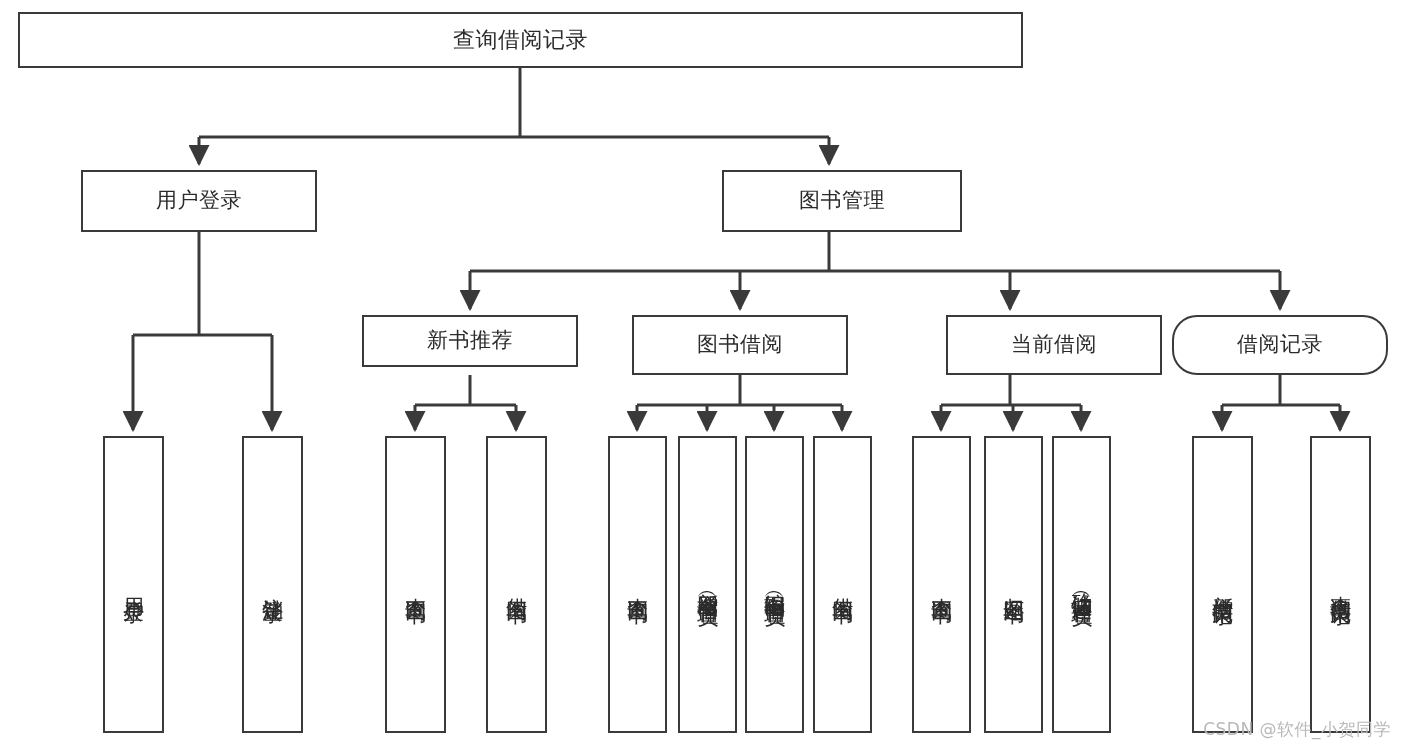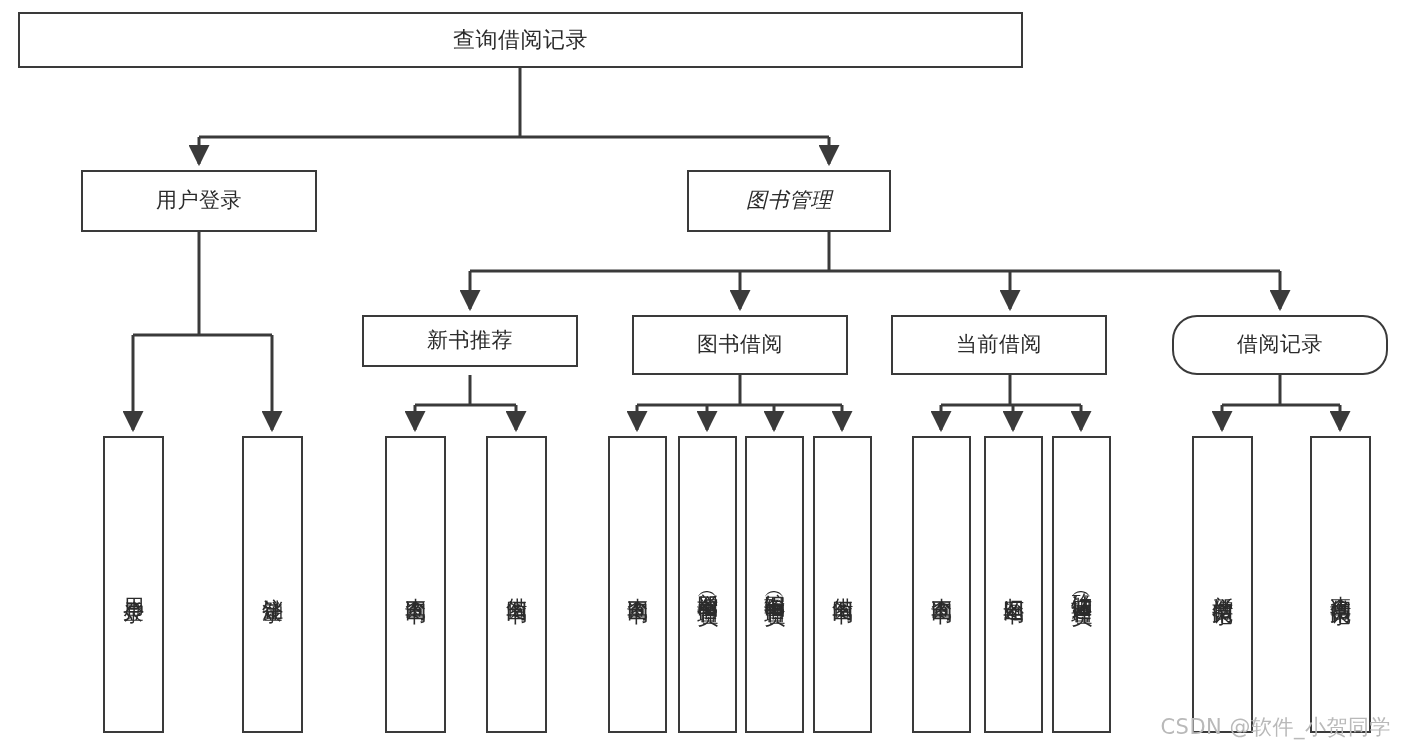--- a/index.html
+++ b/index.html
@@ -48,21 +48,21 @@
     letter-spacing: 2px;
     white-space: nowrap;
   }
   .root-box .node-label-h {
     font-size: 22px;
   }
   .watermark {
     position: absolute;
     right: 14px;
     bottom: 6px;
-    font-size: 21px;
+    font-size: 17px;
     color: #b9b9b9;
     letter-spacing: 0.5px;
     white-space: nowrap;
     pointer-events: none;
   }
 </style>
 </head>
 <body>
 
 <div id="canvas">
@@ -117,31 +117,31 @@
     </g>
   </svg>
 
   <div class="node-box root-box" style="left: 18px; top: 12px; width: 1005px; height: 56px;">
     <span class="node-label-h">查询借阅记录</span>
   </div>
 
   <div class="node-box" style="left: 81px; top: 170px; width: 236px; height: 62px;">
     <span class="node-label-h">用户登录</span>
   </div>
-  <div class="node-box" style="left: 687px; top: 170px; width: 204px; height: 62px; font-style: italic;">
+  <div class="node-box" style="left: 722px; top: 170px; width: 240px; height: 62px;">
     <span class="node-label-h">图书管理</span>
   </div>
 
   <div class="node-box" style="left: 362px; top: 315px; width: 216px; height: 52px;">
     <span class="node-label-h">新书推荐</span>
   </div>
   <div class="node-box" style="left: 632px; top: 315px; width: 216px; height: 60px;">
     <span class="node-label-h">图书借阅</span>
   </div>
-  <div class="node-box" style="left: 891px; top: 315px; width: 216px; height: 60px;">
+  <div class="node-box" style="left: 946px; top: 315px; width: 216px; height: 60px;">
     <span class="node-label-h">当前借阅</span>
   </div>
   <div class="node-box" style="left: 1172px; top: 315px; width: 216px; height: 60px; border-radius: 25px;">
     <span class="node-label-h">借阅记录</span>
   </div>
 
   <div class="node-box" style="left: 103px; top: 436px; width: 61px; height: 297px;">
     <span class="node-label-v">用户登录</span>
   </div>
   <div class="node-box" style="left: 242px; top: 436px; width: 61px; height: 297px;">

